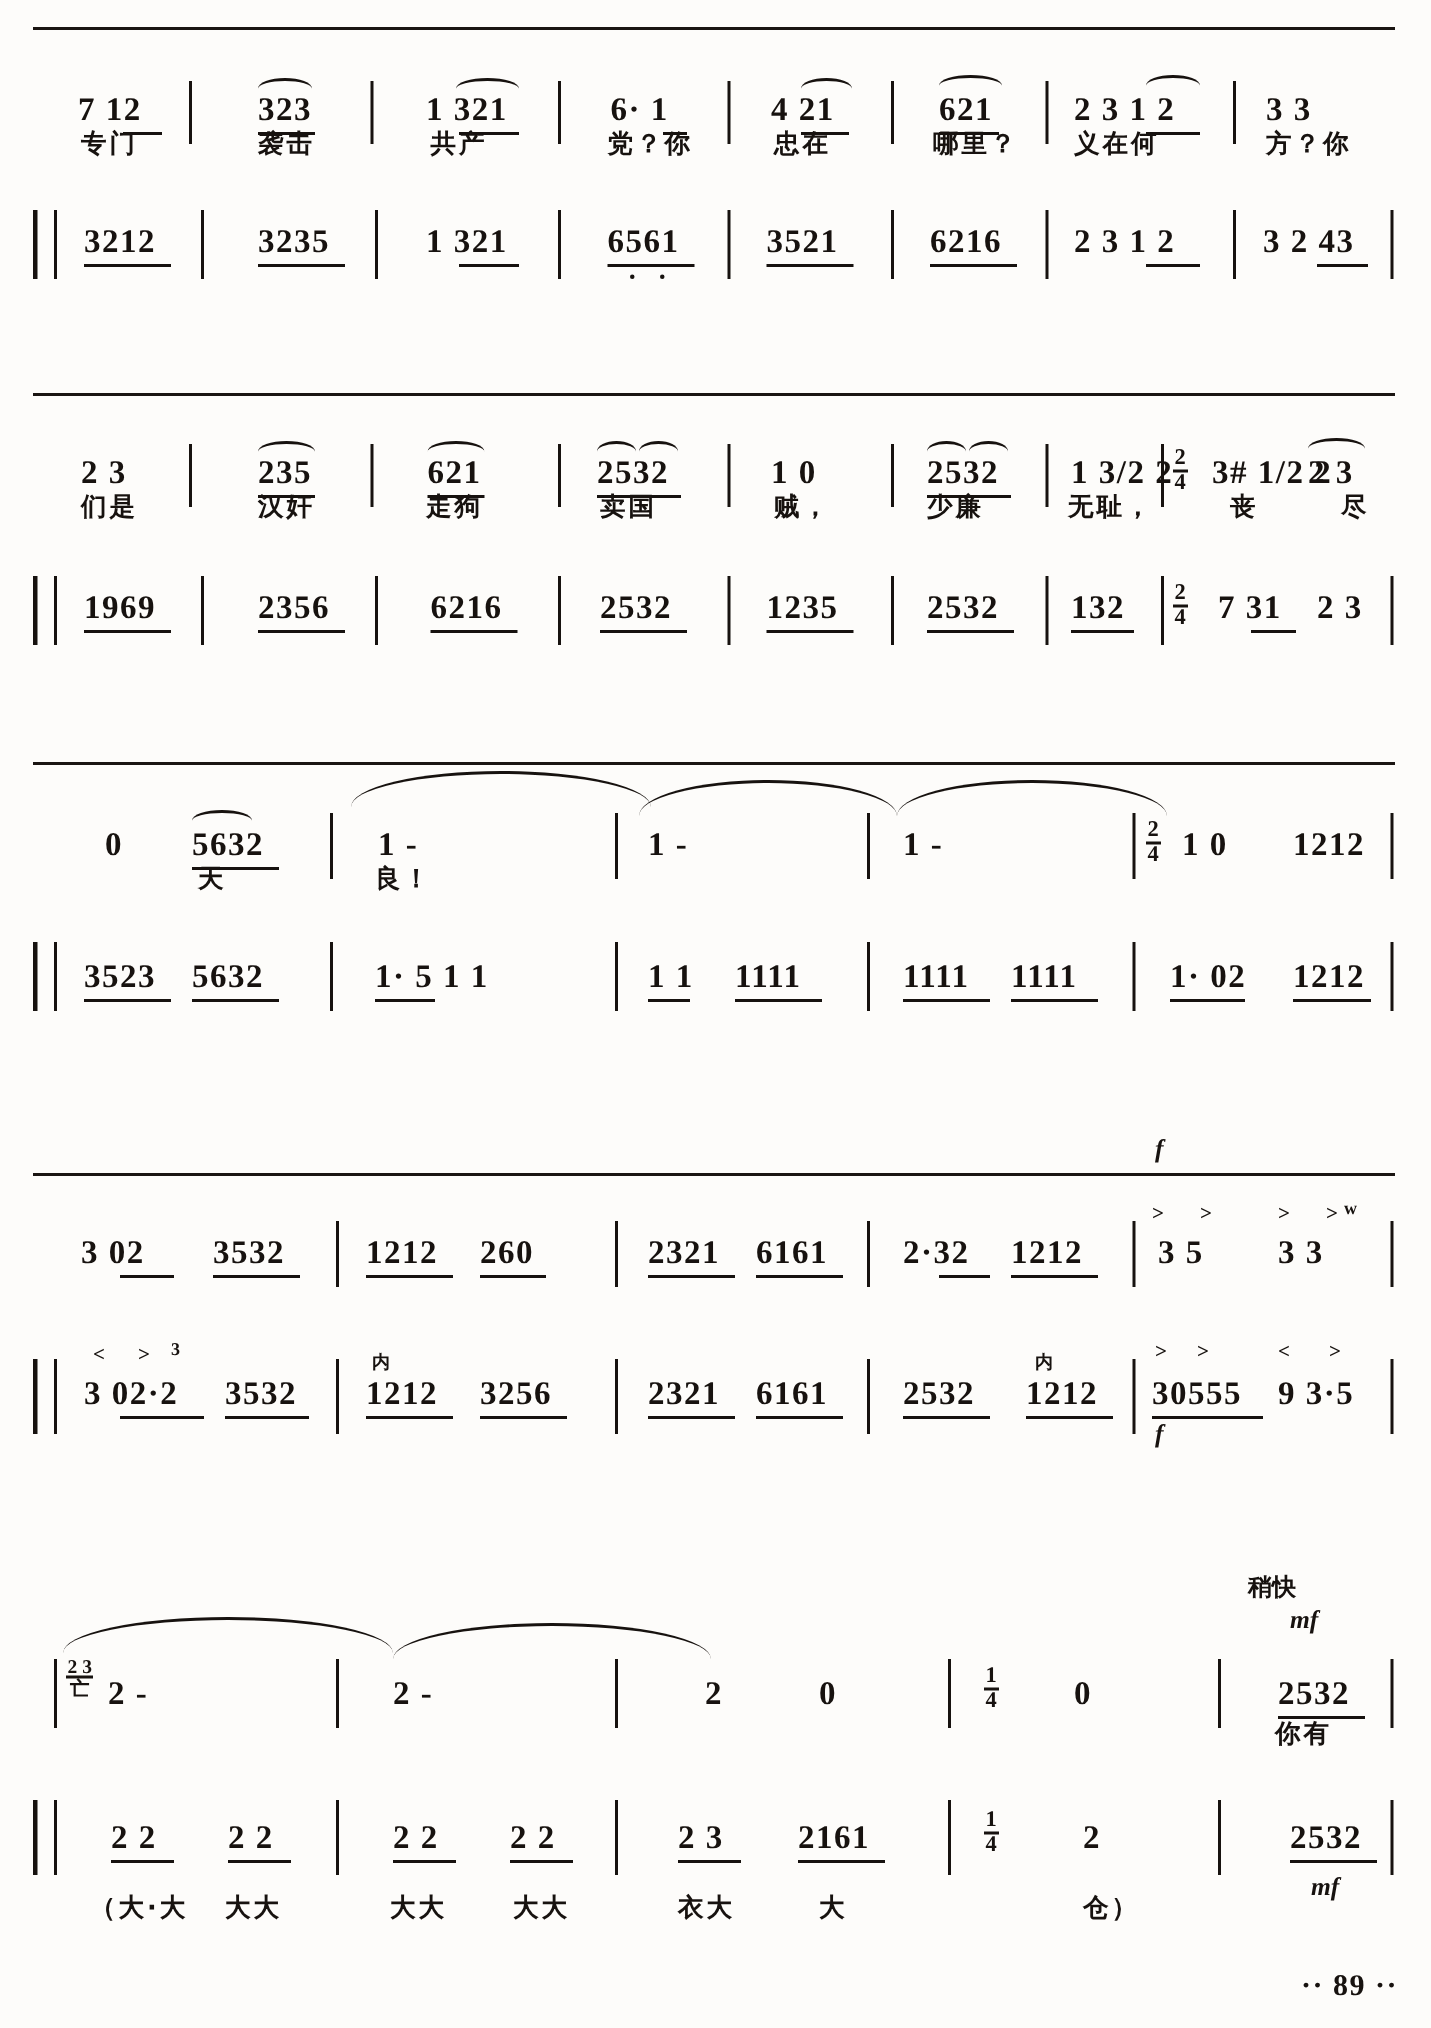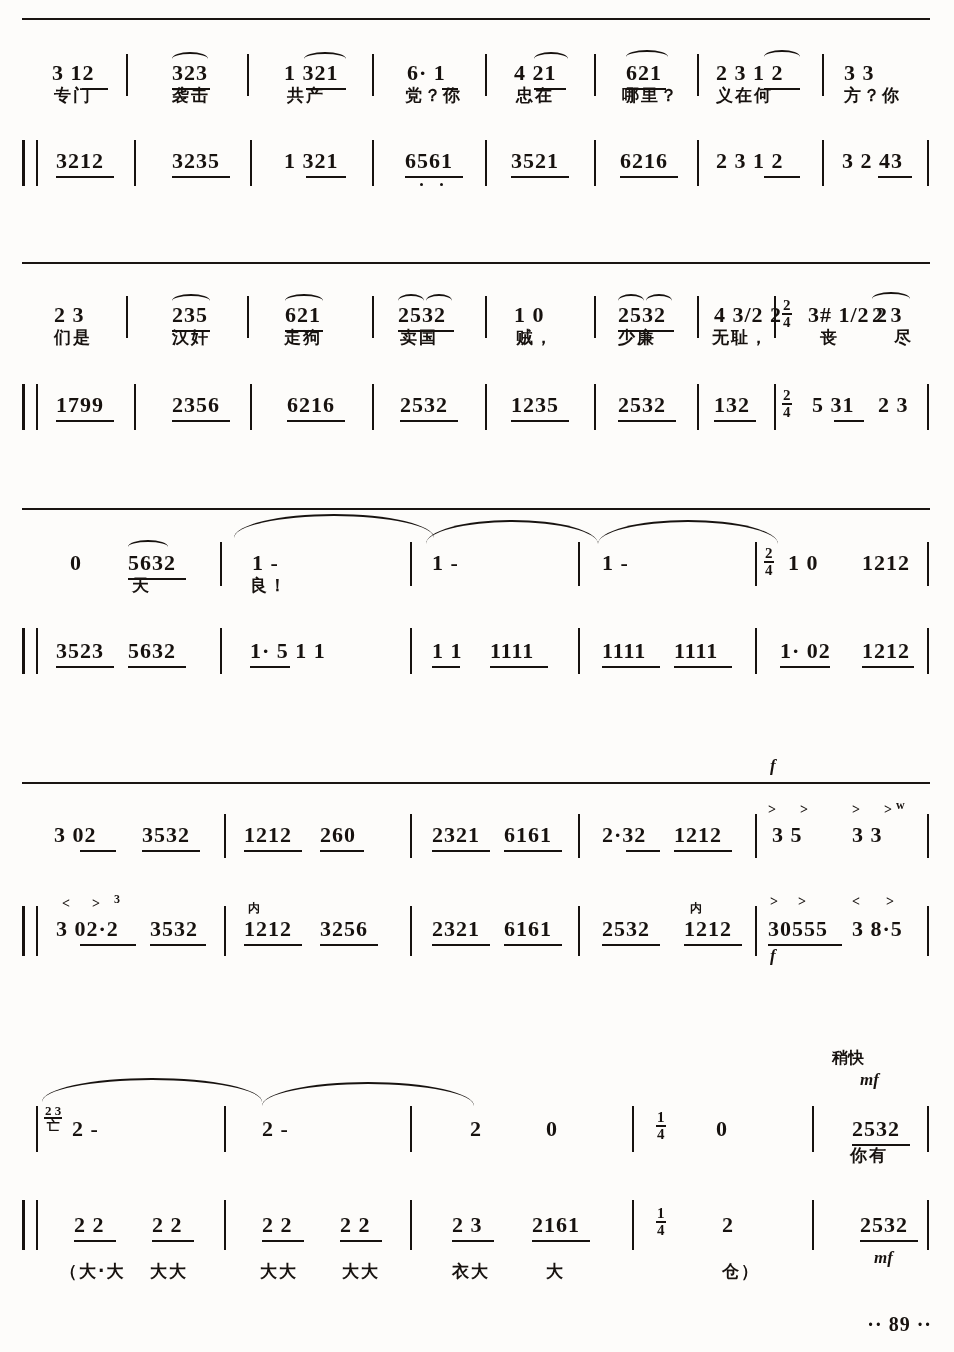--- a/index.html
+++ b/index.html
@@ -141,21 +141,21 @@
 </style>
 </head>
 <body>
 
 <div class="page">
 
   <div class="system" style="top:18px;">
     <div class="sys-rule-top" style="top:0px;"></div>
 
     <div class="row" style="top:26px;">
-      <div class="cell num" style="left:30px; top:16px;">3 12</div>
+      <div class="cell num" style="left:30px; top:16px;">7 12</div>
       <div class="underline1" style="left:60px; top:44px; width:26px;"></div>
       <div class="bar" style="left:104px; top:10px; height:42px;"></div>
 
       <div class="slur" style="left:150px; top:8px; width:36px;"></div>
       <div class="cell num" style="left:150px; top:16px;">323</div>
       <div class="underline1" style="left:150px; top:44px; width:38px;"></div>
       <div class="bar" style="left:225px; top:10px; height:42px;"></div>
 
       <div class="slur" style="left:282px; top:8px; width:42px;"></div>
       <div class="cell num" style="left:262px; top:16px;">1 321</div>
@@ -260,21 +260,21 @@
 
       <div class="cell num" style="left:492px; top:16px;">1  0</div>
       <div class="bar" style="left:572px; top:10px; height:42px;"></div>
 
       <div class="slur" style="left:596px; top:8px; width:26px;"></div>
       <div class="slur" style="left:624px; top:8px; width:26px;"></div>
       <div class="cell num" style="left:596px; top:16px;">2532</div>
       <div class="underline1" style="left:596px; top:44px; width:56px;"></div>
       <div class="bar" style="left:675px; top:10px; height:42px;"></div>
 
-      <div class="cell num" style="left:692px; top:16px;">4 3/2 2</div>
+      <div class="cell num" style="left:692px; top:16px;">1 3/2 2</div>
       <div class="bar" style="left:752px; top:10px; height:42px;"></div>
 
       <div class="timesig" style="left:760px; top:12px;">
         <span class="t">2</span>
         <span class="b">4</span>
       </div>
       <div class="cell num" style="left:786px; top:16px;">3# 1/2 2</div>
       <div class="slur" style="left:850px; top:6px; width:38px;"></div>
       <div class="cell num" style="left:850px; top:16px;">2  3</div>
     </div>
@@ -288,21 +288,21 @@
       <div class="lyric" style="left:596px; top:0;">少廉</div>
       <div class="lyric" style="left:690px; top:0;">无耻，</div>
       <div class="lyric" style="left:798px; top:0;">丧</div>
       <div class="lyric" style="left:872px; top:0;">尽</div>
     </div>
 
     <div class="row" style="top:118px;">
       <div class="repeat-brace" style="left:0px; top:4px; height:46px;"></div>
       <div class="bar" style="left:14px; top:4px; height:46px;"></div>
 
-      <div class="cell num" style="left:34px; top:12px;">1799</div>
+      <div class="cell num" style="left:34px; top:12px;">1969</div>
       <div class="underline1" style="left:34px; top:40px; width:58px;"></div>
       <div class="bar" style="left:112px; top:4px; height:46px;"></div>
 
       <div class="cell num" style="left:150px; top:12px;">2356</div>
       <div class="underline1" style="left:150px; top:40px; width:58px;"></div>
       <div class="bar" style="left:228px; top:4px; height:46px;"></div>
 
       <div class="cell num" style="left:265px; top:12px;">6216</div>
       <div class="underline1" style="left:265px; top:40px; width:58px;"></div>
       <div class="bar" style="left:350px; top:4px; height:46px;"></div>
@@ -320,21 +320,21 @@
       <div class="bar" style="left:675px; top:4px; height:46px;"></div>
 
       <div class="cell num" style="left:692px; top:12px;">132</div>
       <div class="underline1" style="left:692px; top:40px; width:42px;"></div>
       <div class="bar" style="left:752px; top:4px; height:46px;"></div>
 
       <div class="timesig" style="left:760px; top:8px;">
         <span class="t">2</span>
         <span class="b">4</span>
       </div>
-      <div class="cell num" style="left:790px; top:12px;">5 31</div>
+      <div class="cell num" style="left:790px; top:12px;">7 31</div>
       <div class="underline1" style="left:812px; top:40px; width:30px;"></div>
       <div class="cell num" style="left:856px; top:12px;">2 3</div>
       <div class="bar" style="left:905px; top:4px; height:46px;"></div>
     </div>
   </div>
 
   <div class="system" style="top:508px;">
     <div class="sys-rule-top" style="top:0px;"></div>
 
     <div class="longslur" style="left:212px; top:6px; width:200px;"></div>
@@ -479,21 +479,21 @@
       <div class="cell num" style="left:662px; top:14px;">1212</div>
       <div class="underline1" style="left:662px; top:42px; width:58px;"></div>
       <div class="bar" style="left:733px; top:4px; height:50px;"></div>
 
       <div class="accent" style="left:748px; top:-8px;">&gt;</div>
       <div class="accent" style="left:776px; top:-8px;">&gt;</div>
       <div class="accent" style="left:830px; top:-8px;">&lt;</div>
       <div class="accent" style="left:864px; top:-8px;">&gt;</div>
       <div class="cell num" style="left:746px; top:14px;">30555</div>
       <div class="underline1" style="left:746px; top:42px; width:74px;"></div>
-      <div class="cell num" style="left:830px; top:14px;">3 8·5</div>
+      <div class="cell num" style="left:830px; top:14px;">9 3·5</div>
       <div class="dyn" style="left:748px; top:44px;">f</div>
       <div class="bar" style="left:905px; top:4px; height:50px;"></div>
     </div>
   </div>
 
   <div class="system" style="top:1060px;">
     <div class="tempo" style="left:810px; top:-12px;">稍快</div>
     <div class="dyn" style="left:838px; top:10px;">mf</div>
 
     <div class="longslur" style="left:20px; top:18px; width:220px;"></div>

